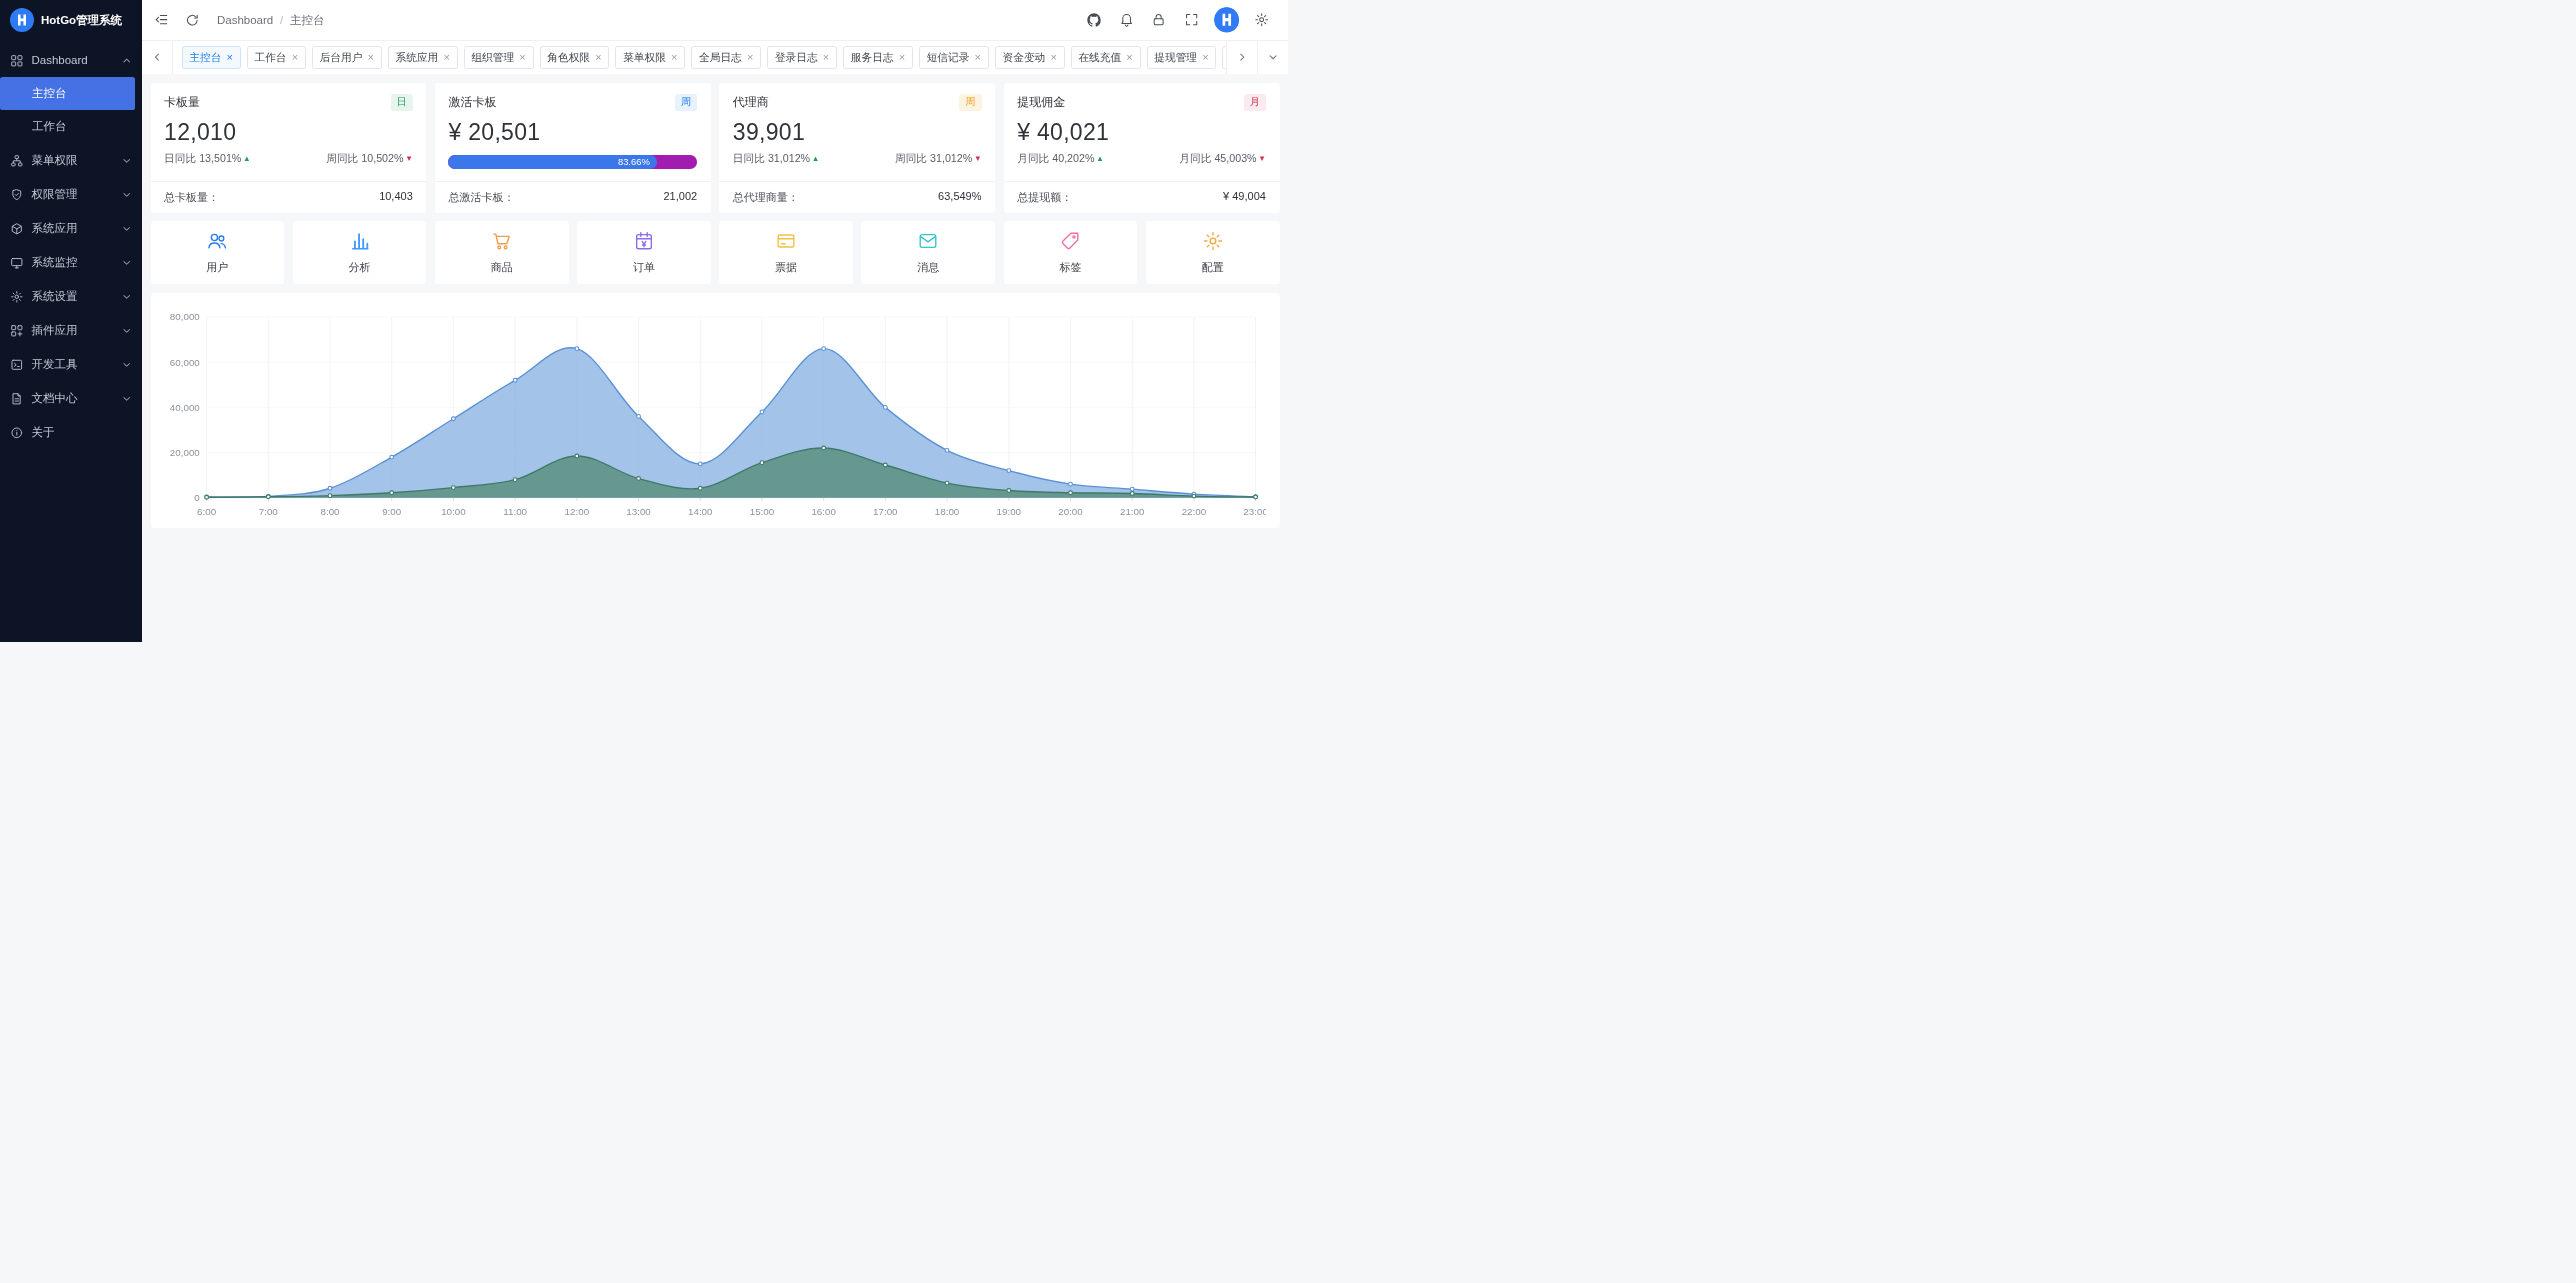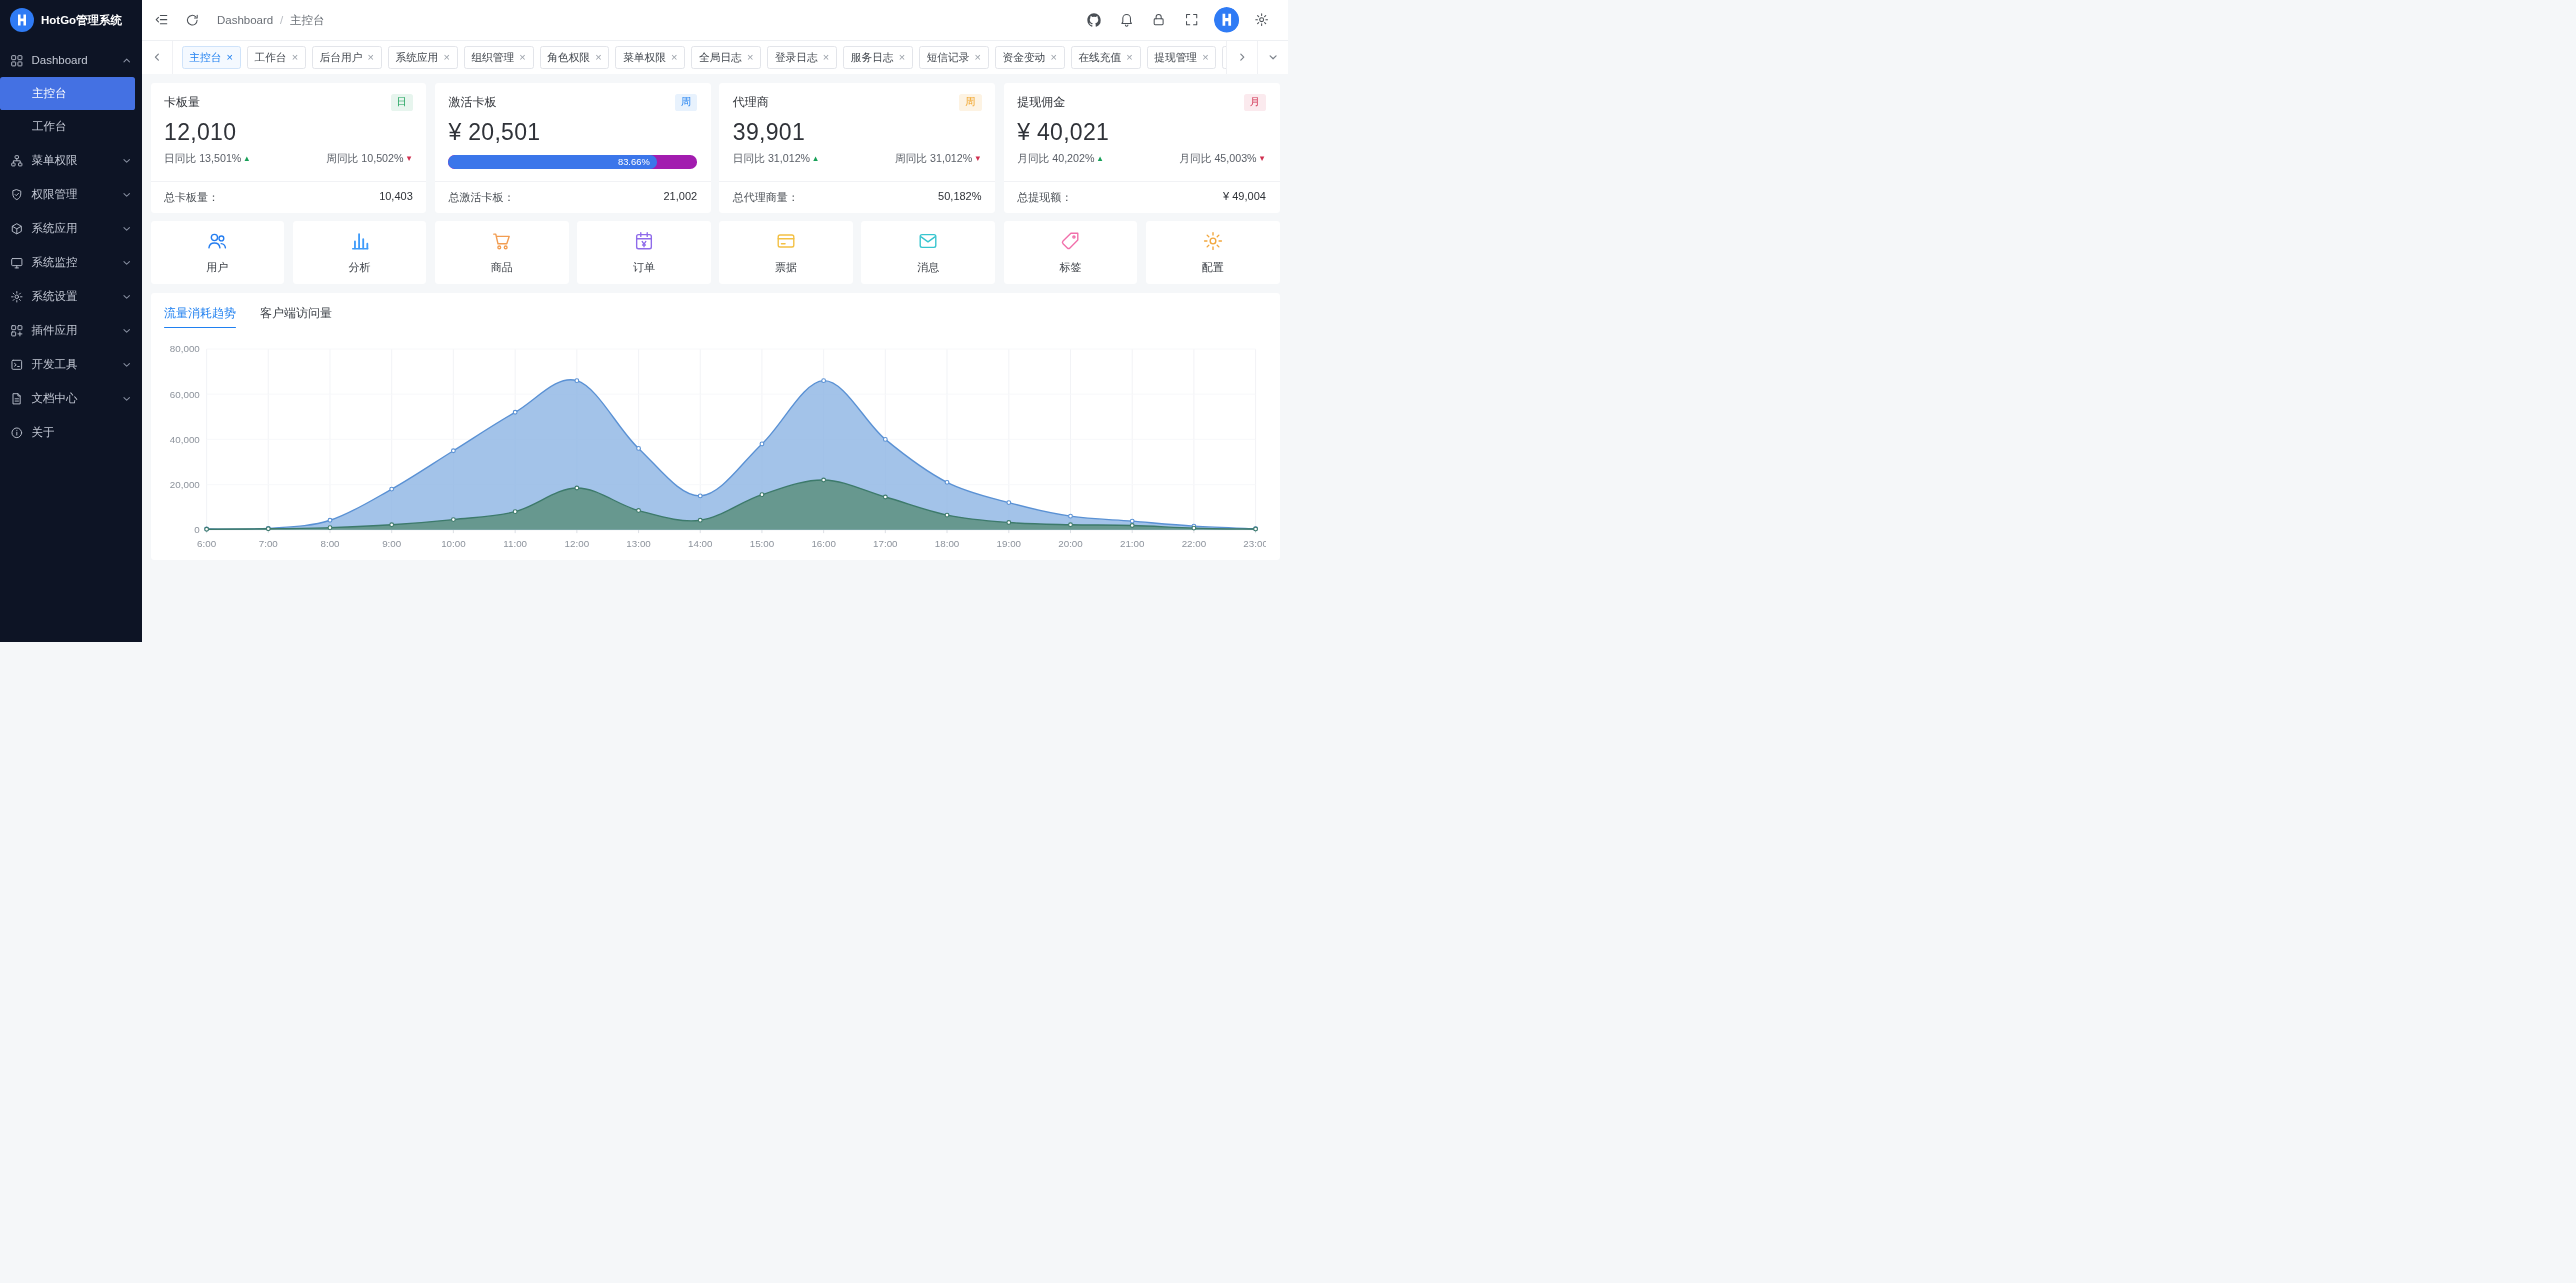--- a/index.html
+++ b/index.html
@@ -424,21 +424,21 @@
           <span class="sc-title">代理商</span>
           <span class="badge orange">周</span>
         </div>
         <div class="sc-value">39,901</div>
         <div class="sc-compare">
           <span><span>日同比</span> <span>31,012%</span><span class="arrow up"></span></span>
           <span><span>周同比</span> <span>31,012%</span><span class="arrow down"></span></span>
         </div>
         <div class="sc-footer">
           <span>总代理商量：</span>
-          <span class="fv">50,182%</span>
+          <span class="fv">63,549%</span>
         </div>
       </div>
 
       <div class="card stat-card">
         <div class="sc-head">
           <span class="sc-title">提现佣金</span>
           <span class="badge red">月</span>
         </div>
         <div class="sc-value">¥ 40,021</div>
         <div class="sc-compare">
@@ -525,24 +525,20 @@
             <svg width="22" height="22" viewBox="0 0 24 24" fill="none" stroke="currentColor" stroke-width="1.5" stroke-linecap="round">
               <circle cx="12" cy="12" r="3.1"></circle>
               <path d="M12 2.8v2.6M12 18.6v2.6M2.8 12h2.6M18.6 12h2.6M5.6 5.6l1.8 1.8M16.6 16.6l1.8 1.8M18.4 5.6l-1.8 1.8M7.4 16.6l-1.8 1.8"></path>
             </svg>
           </span>
         <span class="sc-label">配置</span>
       </div>
     </div>
 
     <div class="card chart-card">
-      <div class="chart-tabs">
-        <span class="chart-tab active">流量消耗趋势</span>
-        <span class="chart-tab">客户端访问量</span>
-      </div>
       <svg id="trend-chart" viewBox="0 0 1293 252" style="font-size:14px">
           <line x1="50.0" y1="14" x2="50.0" y2="226" stroke="#f0f1f4"></line>
           <line x1="122.4" y1="14" x2="122.4" y2="226" stroke="#f0f1f4"></line>
           <line x1="194.8" y1="14" x2="194.8" y2="226" stroke="#f0f1f4"></line>
           <line x1="267.2" y1="14" x2="267.2" y2="226" stroke="#f0f1f4"></line>
           <line x1="339.6" y1="14" x2="339.6" y2="226" stroke="#f0f1f4"></line>
           <line x1="412.1" y1="14" x2="412.1" y2="226" stroke="#f0f1f4"></line>
           <line x1="484.5" y1="14" x2="484.5" y2="226" stroke="#f0f1f4"></line>
           <line x1="556.9" y1="14" x2="556.9" y2="226" stroke="#f0f1f4"></line>
           <line x1="629.3" y1="14" x2="629.3" y2="226" stroke="#f0f1f4"></line>

